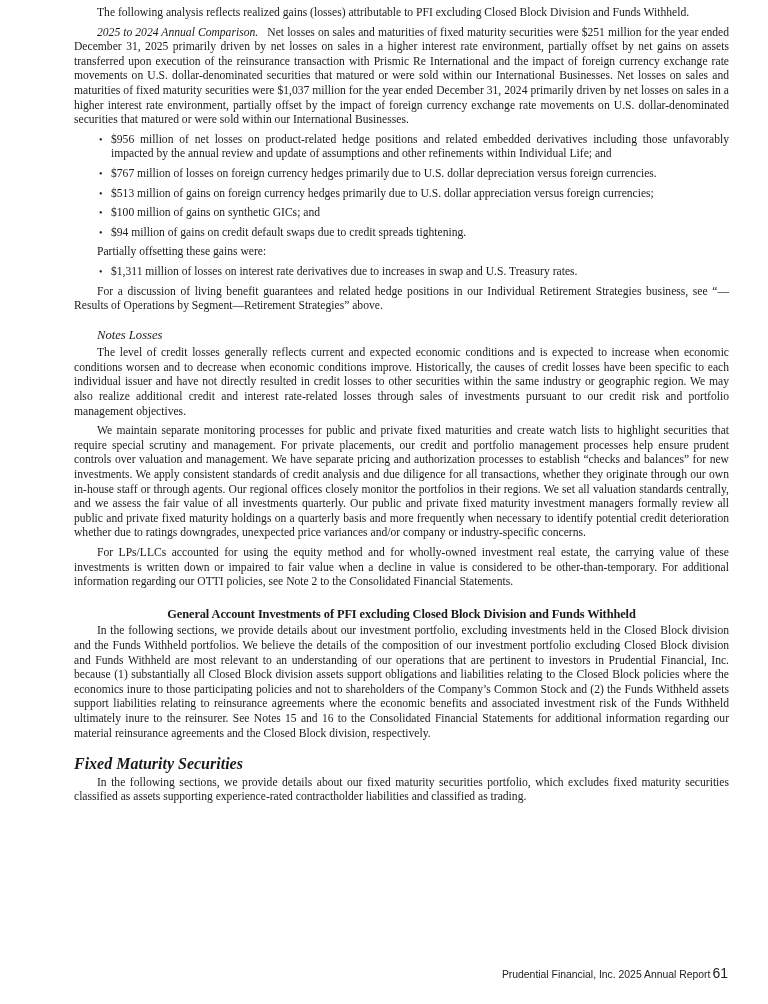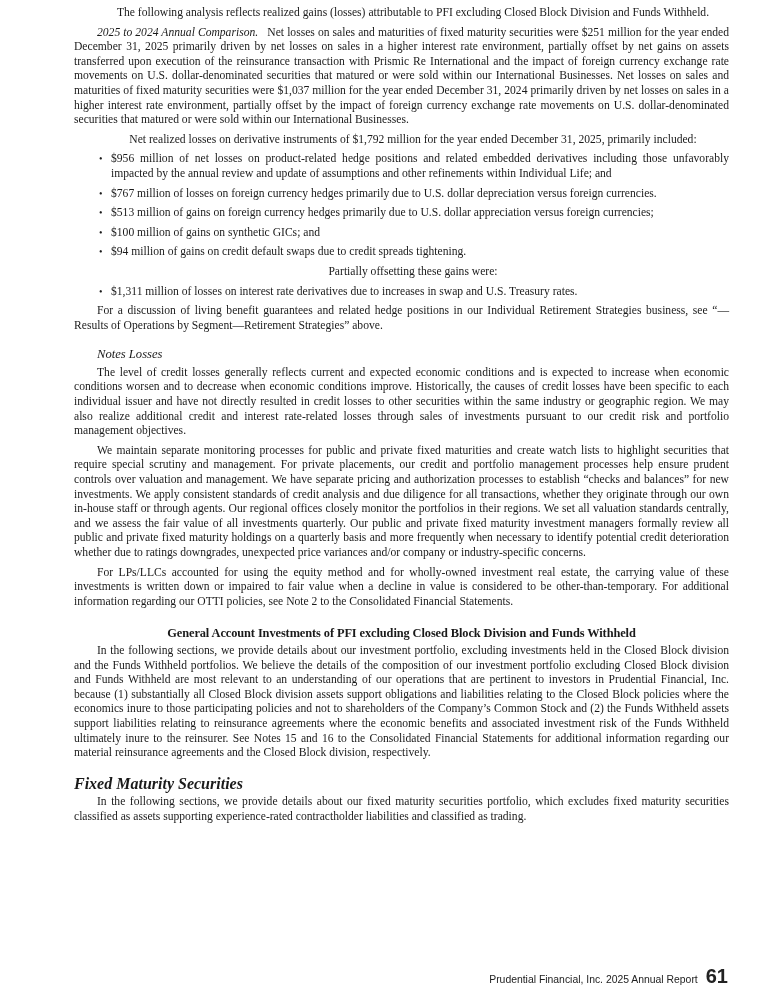--- a/index.html
+++ b/index.html
@@ -3,44 +3,43 @@
 <meta charset="utf-8">
 <style>
   html, body { margin: 0; padding: 0; background: #ffffff; }
   body { width: 768px; height: 1004px; position: relative; overflow: hidden; }
   .page {
     position: absolute; left: 74px; top: 6px; width: 655px;
     font-family: "Liberation Serif", "DejaVu Serif", serif;
     font-size: 11.6px; line-height: 14.6px; color: #1a1a1a;
   }
   p { margin: 0 0 5px 0; text-align: justify; text-indent: 23px; }
-  p.noindent { text-indent: 23px; text-align: center; }
+  p.noindent { text-indent: 23px; text-align: left; }
   .ital { font-style: italic; }
   ul { list-style: none; margin: 0 0 5px 0; padding: 0; }
   ul li { position: relative; padding-left: 37px; text-align: justify; margin-bottom: 5px; }
   ul li::before { content: "\2022"; position: absolute; left: 25px; top: 0; font-size: 10px; }
   h3.sub-italic { font-weight: normal; font-style: italic; font-size: 12.6px; margin: 14px 0 4px 23px; }
   h2.section { font-weight: bold; font-size: 12.4px; margin: 17px 0 3px 0; letter-spacing: -0.1px; text-align: center; }
   h3.bold-italic { font-weight: bold; font-style: italic; font-size: 16px; margin: 16px 0 4px 0; }
   .footer {
     position: absolute; right: 40px; top: 965px;
     font-family: "Liberation Sans", "DejaVu Sans", sans-serif;
     font-size: 10.4px; color: #222;
   }
-  .footer .pg { font-size: 20px; margin-left: 8px; font-weight: bold; }
+  .footer .pg { font-size: 14px; margin-left: 2px; }
 </style>
 </head>
 <body>
 
 <div class="page">
   <p class="noindent">The following analysis reflects realized gains (losses) attributable to PFI excluding Closed Block Division and Funds Withheld.</p>
 
   <p><span class="ital">2025 to 2024 Annual Comparison.</span>&nbsp;&nbsp;&nbsp;<span>Net losses on sales and maturities of fixed maturity securities were $251 million for the year ended December 31, 2025 primarily driven by net losses on sales in a higher interest rate environment, partially offset by net gains on assets transferred upon execution of the reinsurance transaction with Prismic Re International and the impact of foreign currency exchange rate movements on U.S. dollar-denominated securities that matured or were sold within our International Businesses. Net losses on sales and maturities of fixed maturity securities were $1,037 million for the year ended December 31, 2024 primarily driven by net losses on sales in a higher interest rate environment, partially offset by the impact of foreign currency exchange rate movements on U.S. dollar-denominated securities that matured or were sold within our International Businesses.</span></p>
 
-  <p class="noindent">Net realized losses on derivative instruments of $1,792 million for the year ended December 31, 2025, primarily included:</p>
   <ul>
     <li>$956 million of net losses on product-related hedge positions and related embedded derivatives including those unfavorably impacted by the annual review and update of assumptions and other refinements within Individual Life; and</li>
     <li>$767 million of losses on foreign currency hedges primarily due to U.S. dollar depreciation versus foreign currencies.</li>
   </ul>
 
   <ul>
     <li>$513 million of gains on foreign currency hedges primarily due to U.S. dollar appreciation versus foreign currencies;</li>
     <li>$100 million of gains on synthetic GICs; and</li>
     <li>$94 million of gains on credit default swaps due to credit spreads tightening.</li>
   </ul>

